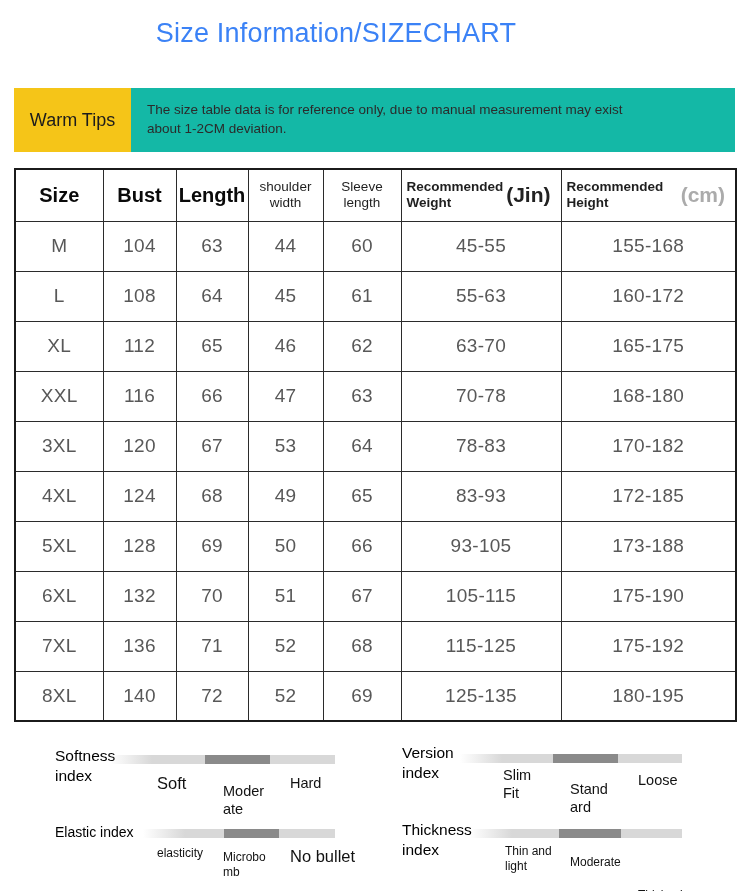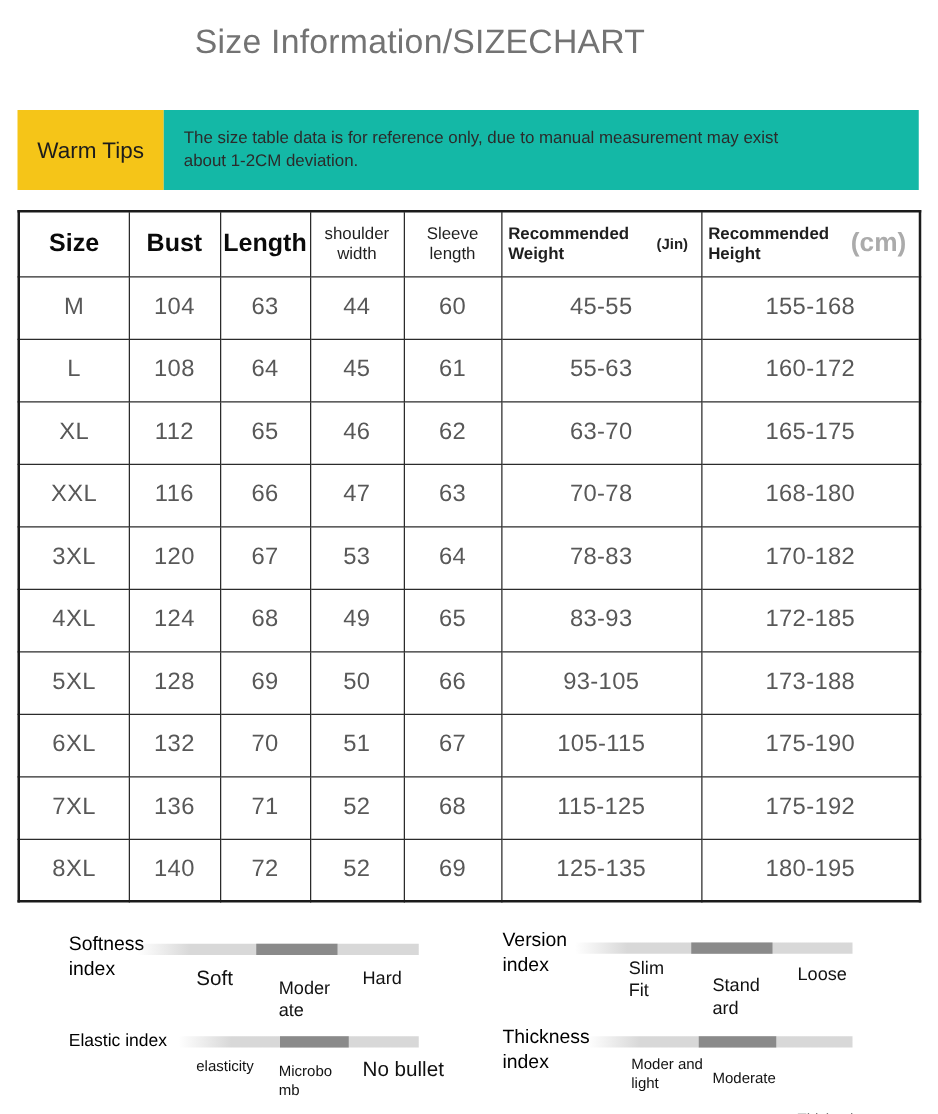--- a/index.html
+++ b/index.html
@@ -13,21 +13,21 @@
   }
   .page { position: absolute; inset: 0; width: 750px; height: 891px; }
 
   
   .title {
     position: absolute;
     top: 18px; left: 0; width: 672px;
     text-align: center;
     font-size: 27px;
     font-weight: 500;
-    color: #737373;
+    color: #3b82f6;
     letter-spacing: 0.2px;
   }
 
   
   .tips { position: absolute; left: 14px; top: 88px; width: 721px; height: 64px; display: flex; border-radius: 24px; }
   .tips-label {
     width: 117px; height: 100%;
     background: #F5C518;
     color: #1c1c1c;
     font-size: 18px; font-weight: 500;
@@ -56,21 +56,21 @@
     color: #585858;
     text-align: center;
     vertical-align: middle;
     letter-spacing: 0.3px;
   }
   th.hdr-lg { font-size: 20px; font-weight: 600; color: #0a0a0a; text-align: center; }
   th.hdr-sm { font-size: 13.5px; font-weight: 400; color: #1f1f1f; line-height: 1.18; text-align: center; padding: 0 3px; }
   th.hdr-split { font-weight: 700; }
   .split-wrap { display: flex; align-items: center; justify-content: space-between; padding: 0 10px 0 5px; }
   .split-label { font-size: 13.5px; color: #1f1f1f; line-height: 1.18; text-align: left; width: 92px; }
-  .split-unit { font-size: 12px; color: #222222; white-space: nowrap; }
+  .split-unit { font-size: 21px; color: #222222; white-space: nowrap; }
   .split-unit.muted { font-size: 21px; color: #ABABAB; }
 
   
   .idx-block { position: absolute; }
   .idx-title { position: absolute; left: 0; top: 0; color: #000000; font-weight: 500; line-height: 1.28; }
   .idx-title div { white-space: nowrap; }
   .idx-bar {
     position: absolute; height: 9px;
     background: linear-gradient(90deg, rgba(255,255,255,0) 0px, #D8D8D8 42px);
   }
@@ -281,21 +281,21 @@
       </div>
       <div class="idx-block" style="left: 402px; top: 820px;">
         <div class="idx-title" style="font-size: 15.5px; width: 95px;">
           <div>Thickness</div>
           <div>index</div>
         </div>
         <div class="idx-bar" style="left: 68px; top: 9px; width: 212px;">
           <div class="idx-fill"></div>
         </div>
         <div class="idx-opt opt-sm" style="left: 103px; top: 24px;">
-          <div>Moder and</div>
+          <div>Thin and</div>
           <div>light</div>
         </div>
         <div class="idx-opt opt-sm" style="left: 168px; top: 35px;">
           <div>Moderate</div>
         </div>
         <div class="idx-opt opt-sm" style="left: 236px; top: 29px; margin-top: 39px;">
           <div>Thickening</div>
         </div>
       </div>
     </div>

